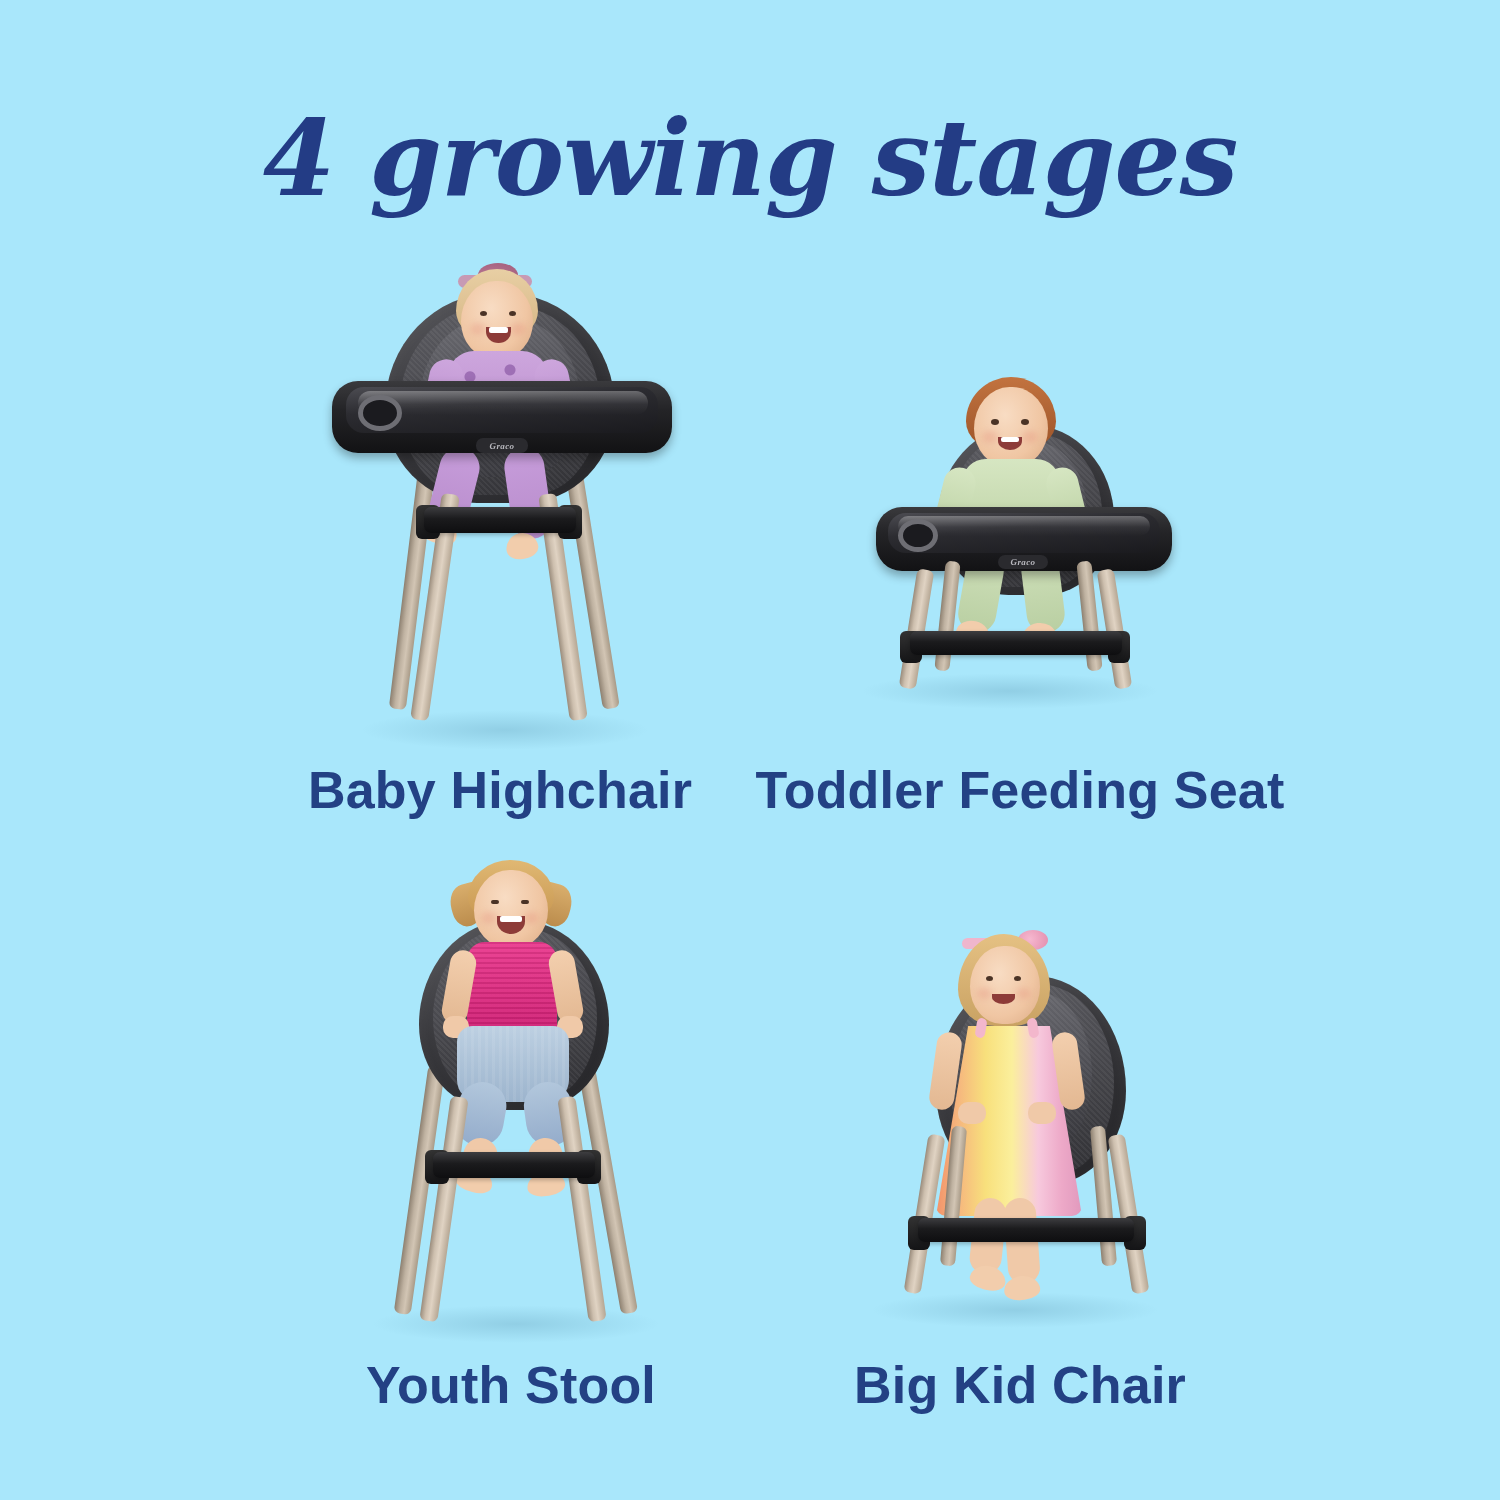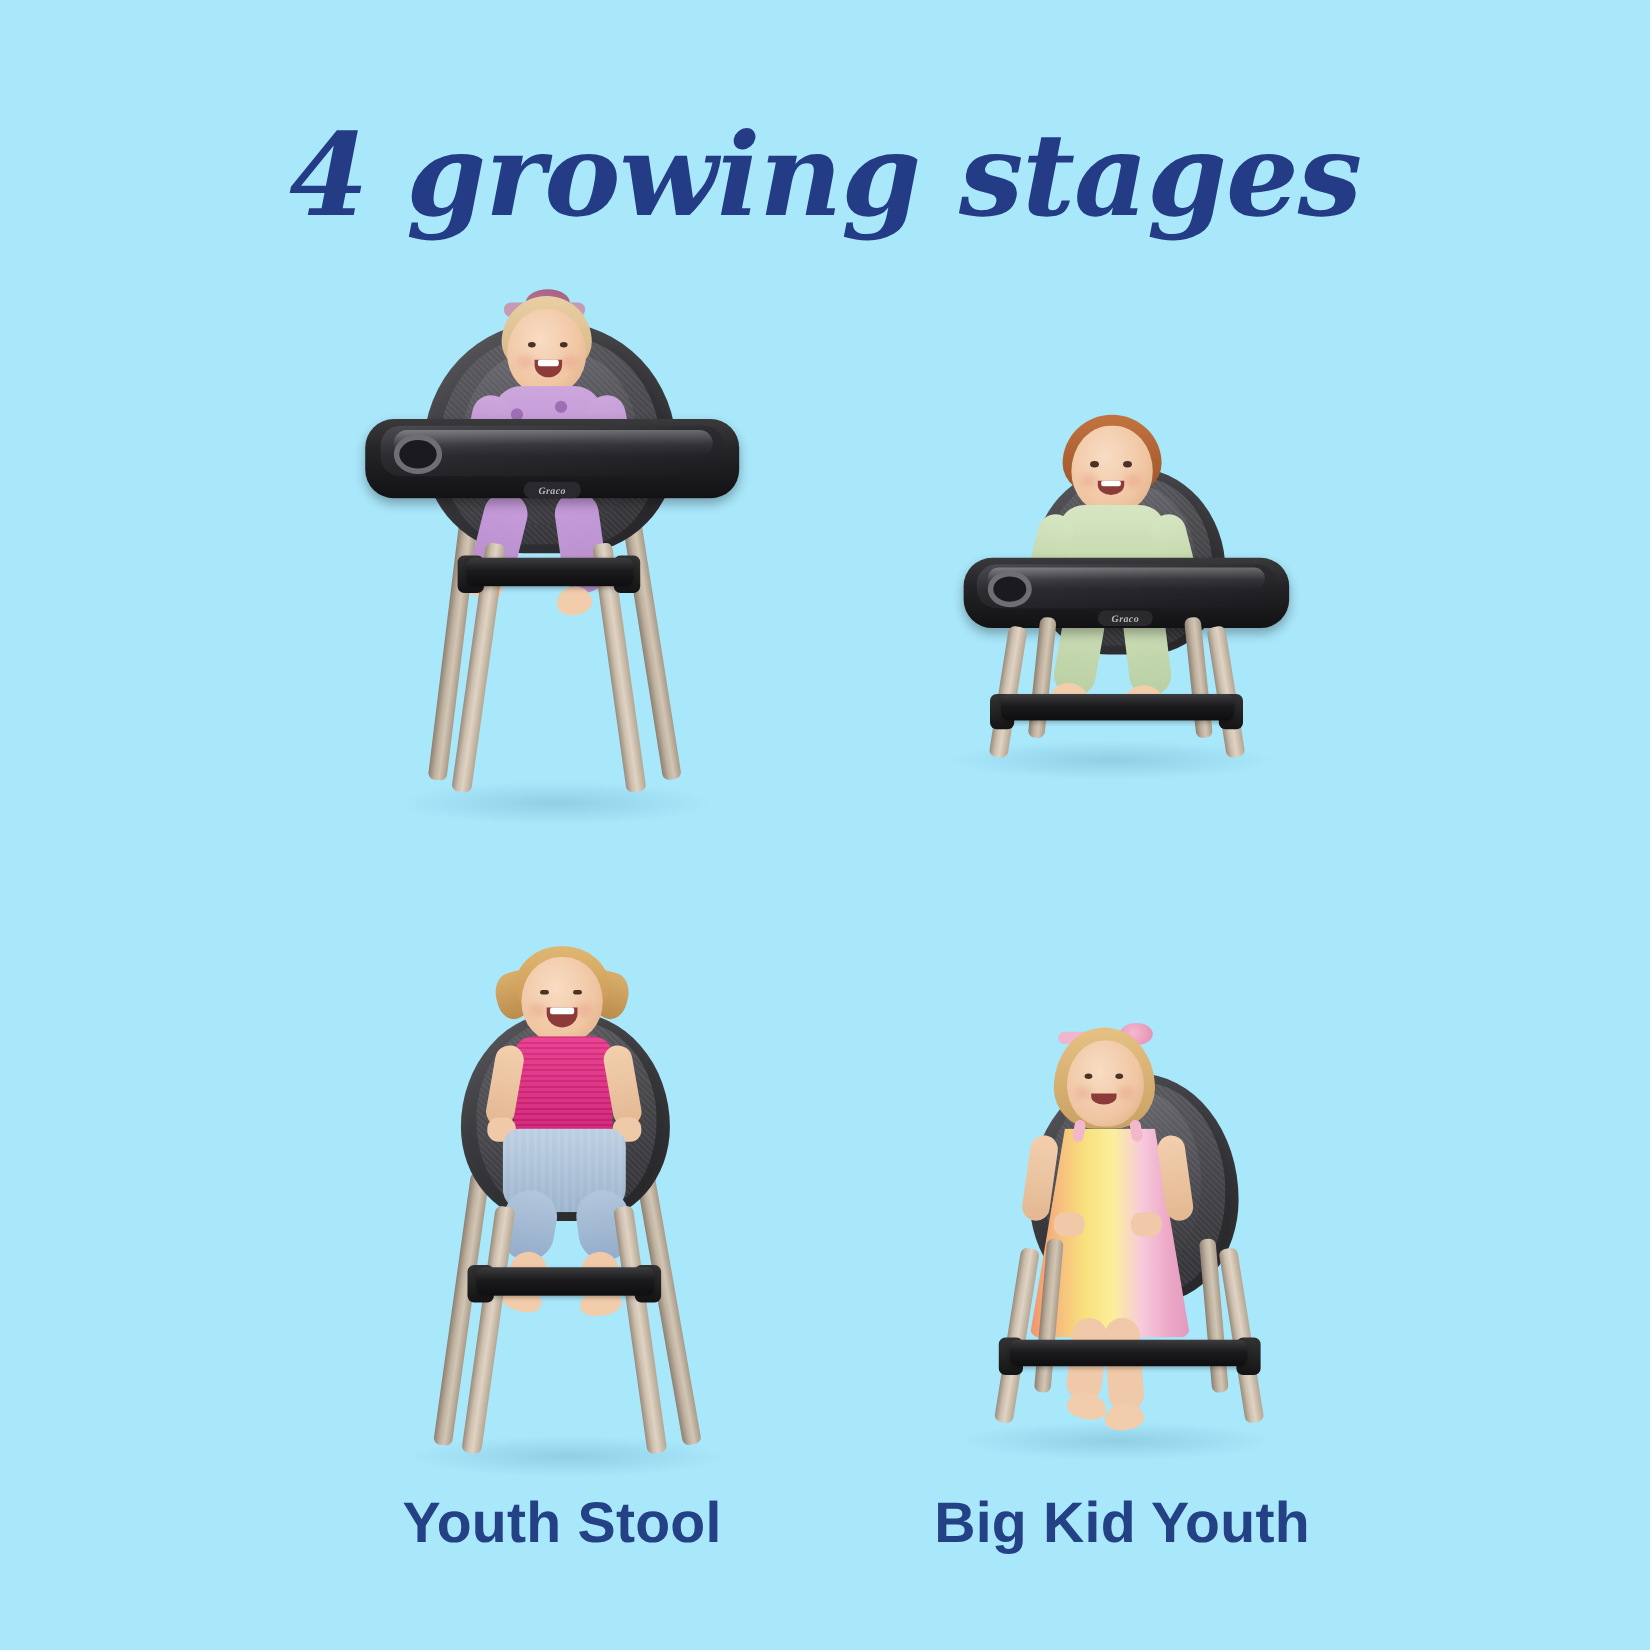--- a/index.html
+++ b/index.html
@@ -204,20 +204,21 @@
       <div class="badge" style="left:176px;top:183px;width:52px;height:15px;">Graco</div>
 
       <div class="leg" style="left:126px;top:238px;width:18px;height:228px;transform:rotate(8deg);"></div>
       <div class="leg" style="left:254px;top:238px;width:18px;height:228px;transform:rotate(-8deg);"></div>
 
       <div class="footcap" style="left:116px;top:250px;width:24px;height:34px;"></div>
       <div class="footcap" style="left:258px;top:250px;width:24px;height:34px;"></div>
       <div class="footbar" style="left:124px;top:252px;width:152px;height:26px;"></div>
     </div>
 
+    <div class="label" style="top:505px;">Baby Highchair</div>
   </div>
 
   <div class="cell" style="left:790px;top:355px;width:460px;height:460px;">
     <div class="art">
 
       <div class="shadow sh" style="left:70px;top:318px;width:300px;height:36px;"></div>
 
       <div class="shell" style="left:148px;top:70px;width:176px;height:170px;"></div>
       <div class="pad" style="left:160px;top:78px;width:152px;height:154px;"></div>
       <div class="pad inner" style="left:176px;top:86px;width:120px;height:126px;"></div>
@@ -254,20 +255,21 @@
       <div class="leg" style="left:118px;top:214px;width:17px;height:120px;transform:rotate(9deg);"></div>
       <div class="leg" style="left:316px;top:214px;width:17px;height:120px;transform:rotate(-9deg);"></div>
       <div class="leg dark" style="left:150px;top:206px;width:15px;height:110px;transform:rotate(6deg);"></div>
       <div class="leg dark" style="left:292px;top:206px;width:15px;height:110px;transform:rotate(-6deg);"></div>
 
       <div class="footcap" style="left:110px;top:276px;width:22px;height:32px;"></div>
       <div class="footcap" style="left:318px;top:276px;width:22px;height:32px;"></div>
       <div class="footbar" style="left:120px;top:276px;width:212px;height:24px;"></div>
     </div>
 
+    <div class="label" style="top:405px;">Toddler Feeding Seat</div>
   </div>
 
   <div class="cell" style="left:311px;top:850px;width:400px;height:560px;">
     <div class="art">
 
       <div class="shadow sh" style="left:60px;top:455px;width:290px;height:38px;"></div>
 
       <div class="leg dark" style="left:100px;top:215px;width:17px;height:250px;transform:rotate(8deg);"></div>
       <div class="leg dark" style="left:288px;top:210px;width:17px;height:255px;transform:rotate(-10deg);"></div>
 
@@ -368,16 +370,16 @@
       <div class="leg" style="left:126px;top:214px;width:17px;height:160px;transform:rotate(9deg);"></div>
       <div class="leg" style="left:330px;top:214px;width:17px;height:160px;transform:rotate(-9deg);"></div>
       <div class="leg dark" style="left:156px;top:206px;width:15px;height:140px;transform:rotate(5deg);"></div>
       <div class="leg dark" style="left:306px;top:206px;width:15px;height:140px;transform:rotate(-5deg);"></div>
 
       <div class="footcap" style="left:118px;top:296px;width:22px;height:34px;"></div>
       <div class="footcap" style="left:334px;top:296px;width:22px;height:34px;"></div>
       <div class="footbar" style="left:128px;top:298px;width:216px;height:24px;"></div>
     </div>
 
-    <div class="label" style="top:435px;">Big Kid Youth</div>
+    <div class="label" style="top:435px;">Big Kid Chair</div>
   </div>
 
 </div>
 
 </body></html>

